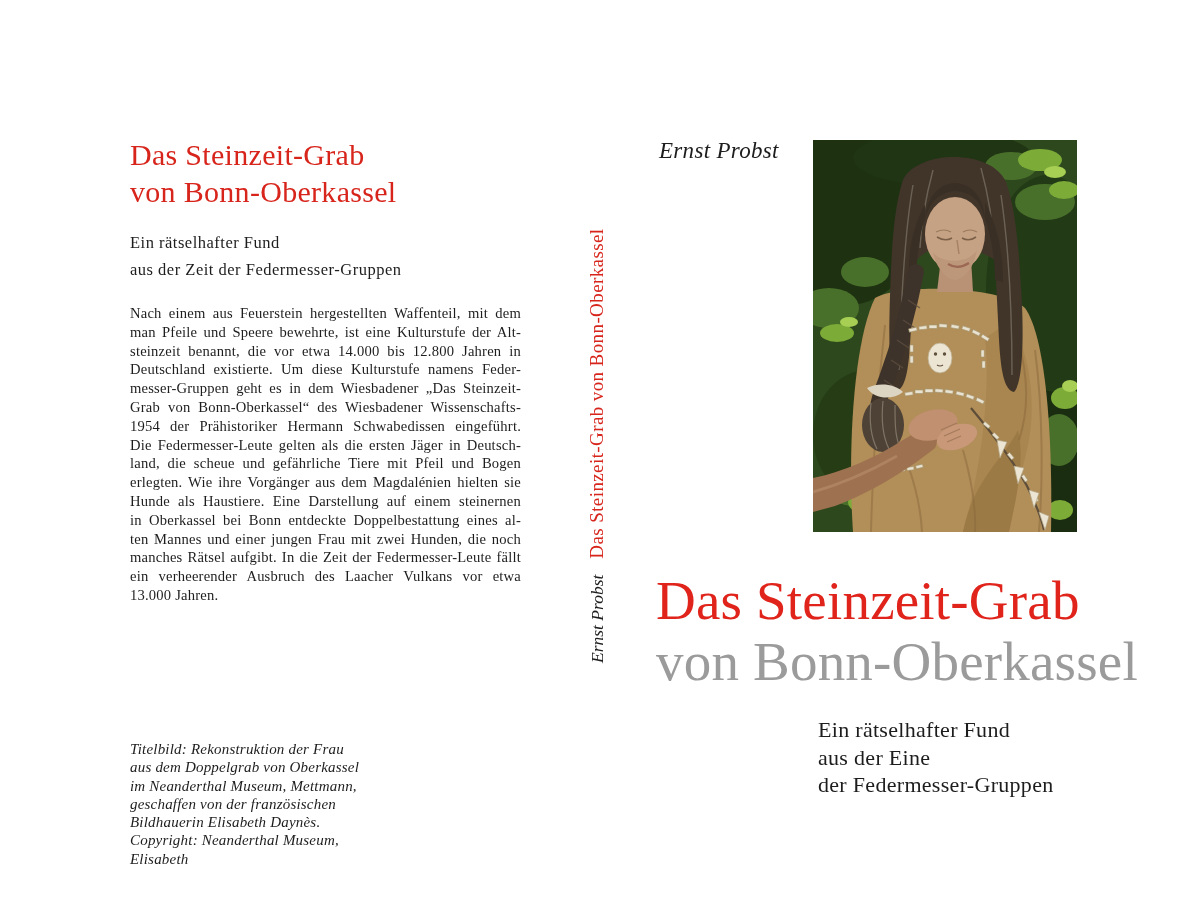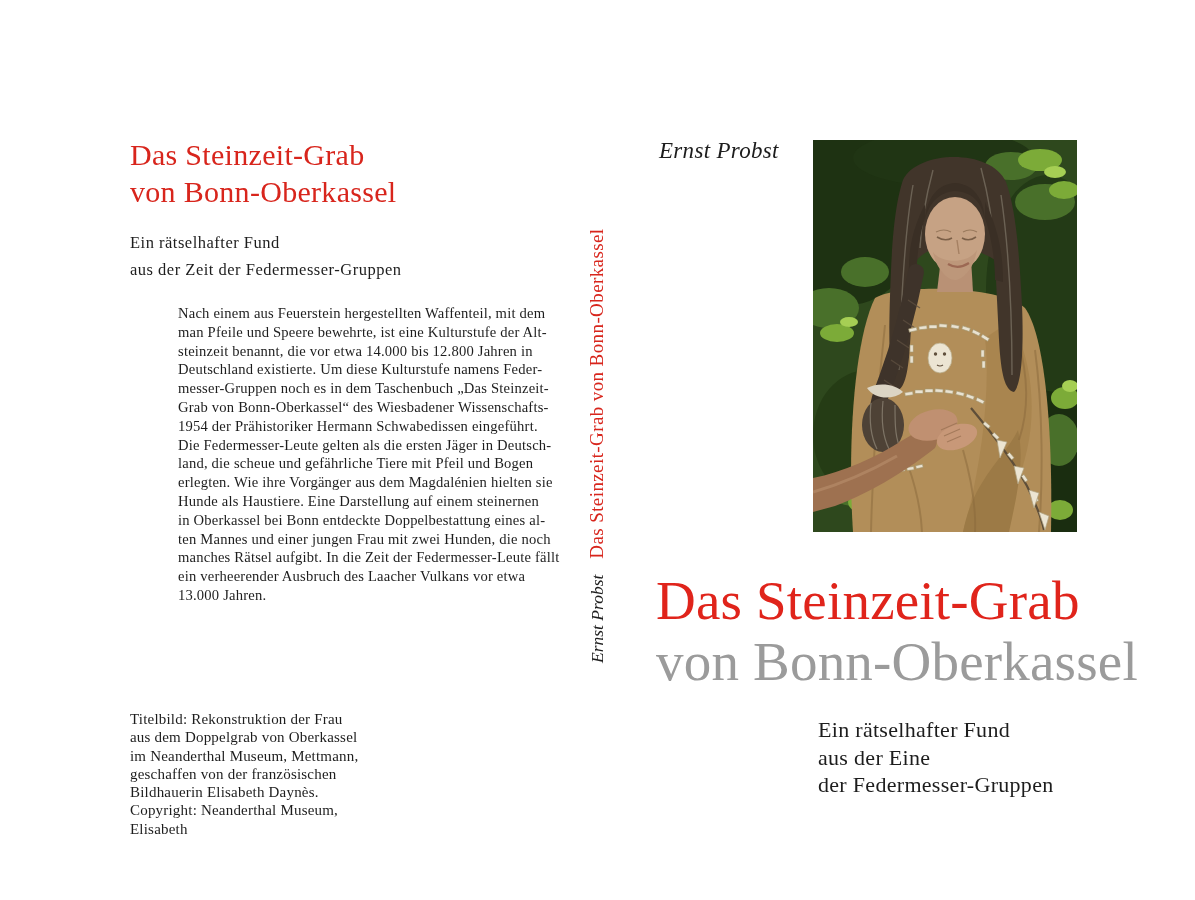--- a/index.html
+++ b/index.html
@@ -22,27 +22,27 @@
     position:absolute; left:130px; top:229px;
     font-size:16.5px; line-height:27px; letter-spacing:.5px;
   }
   .back-subtitle .line { display:block; }
 
   .back-body {
     position:absolute; left:130px; top:304px; width:391px;
     font-size:14.6px; line-height:18.8px; letter-spacing:.2px;
   }
   .back-body .bline {
-    white-space:nowrap; text-align:justify; text-align-last:justify;margin-left:48px;
+    white-space:nowrap; text-align:justify; text-align-last:justify;
   }
   .back-body .bline.last { text-align-last:left; }
 
   .back-credit {
-    position:absolute; left:130px; top:710px;
-    font-size:15px; line-height:18.3px; letter-spacing:.2px;
+    position:absolute; left:130px; top:740px;
+    font-size:15px; line-height:18.3px; font-style:italic; letter-spacing:.2px;
   }
   .back-credit .line { display:block; }
 
   
   .spine {
     position:absolute; left:584px; top:663px;
     transform-origin:0 0; transform:rotate(-90deg);
     white-space:nowrap; line-height:26px;
   }
   .spine-author { font-style:italic; font-size:17.5px; color:#1d1d1d; margin-right:16px; }
@@ -85,21 +85,21 @@
     <div class="back-subtitle">
       <span class="line">Ein rätselhafter Fund</span>
       <span class="line">aus der Zeit der Federmesser-Gruppen</span>
     </div>
 
     <div class="back-body">
       <div class="bline">Nach einem aus Feuerstein hergestellten Waffenteil, mit dem</div>
       <div class="bline">man Pfeile und Speere bewehrte, ist eine Kulturstufe der Alt-</div>
       <div class="bline">steinzeit benannt, die vor etwa 14.000 bis 12.800 Jahren in</div>
       <div class="bline">Deutschland existierte. Um diese Kulturstufe namens Feder-</div>
-      <div class="bline">messer-Gruppen noch es in dem Taschenbuch „Das Steinzeit-</div>
+      <div class="bline">messer-Gruppen geht es in dem Wiesbadener „Das Steinzeit-</div>
       <div class="bline">Grab von Bonn-Oberkassel“ des Wiesbadener Wissenschafts-</div>
       <div class="bline">1954 der Prähistoriker Hermann Schwabedissen eingeführt.</div>
       <div class="bline">Die Federmesser-Leute gelten als die ersten Jäger in Deutsch-</div>
       <div class="bline">land, die scheue und gefährliche Tiere mit Pfeil und Bogen</div>
       <div class="bline">erlegten. Wie ihre Vorgänger aus dem Magdalénien hielten sie</div>
       <div class="bline">Hunde als Haustiere. Eine Darstellung auf einem steinernen</div>
       <div class="bline">in Oberkassel bei Bonn entdeckte Doppelbestattung eines al-</div>
       <div class="bline">ten Mannes und einer jungen Frau mit zwei Hunden, die noch</div>
       <div class="bline">manches Rätsel aufgibt. In die Zeit der Federmesser-Leute fällt</div>
       <div class="bline">ein verheerender Ausbruch des Laacher Vulkans vor etwa</div>

